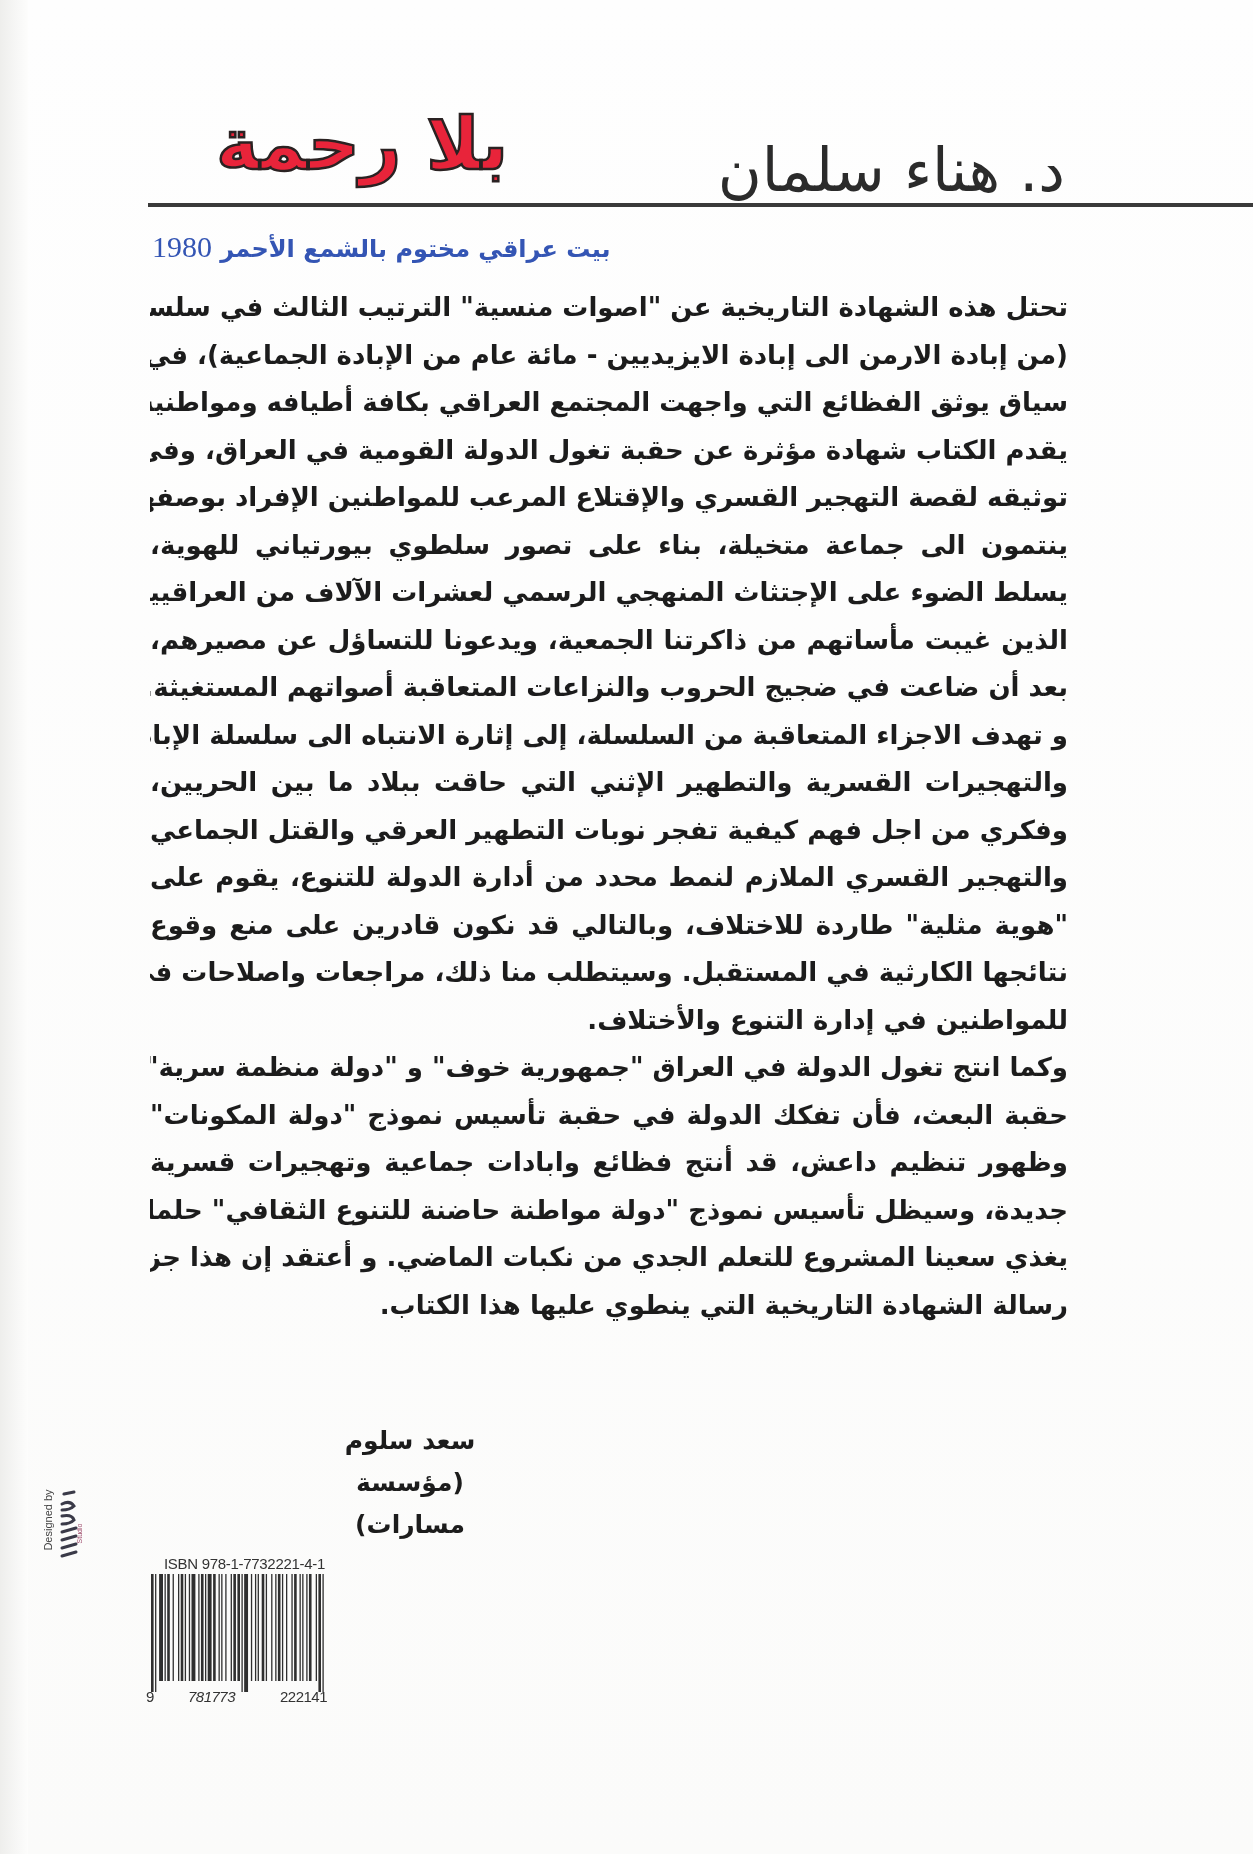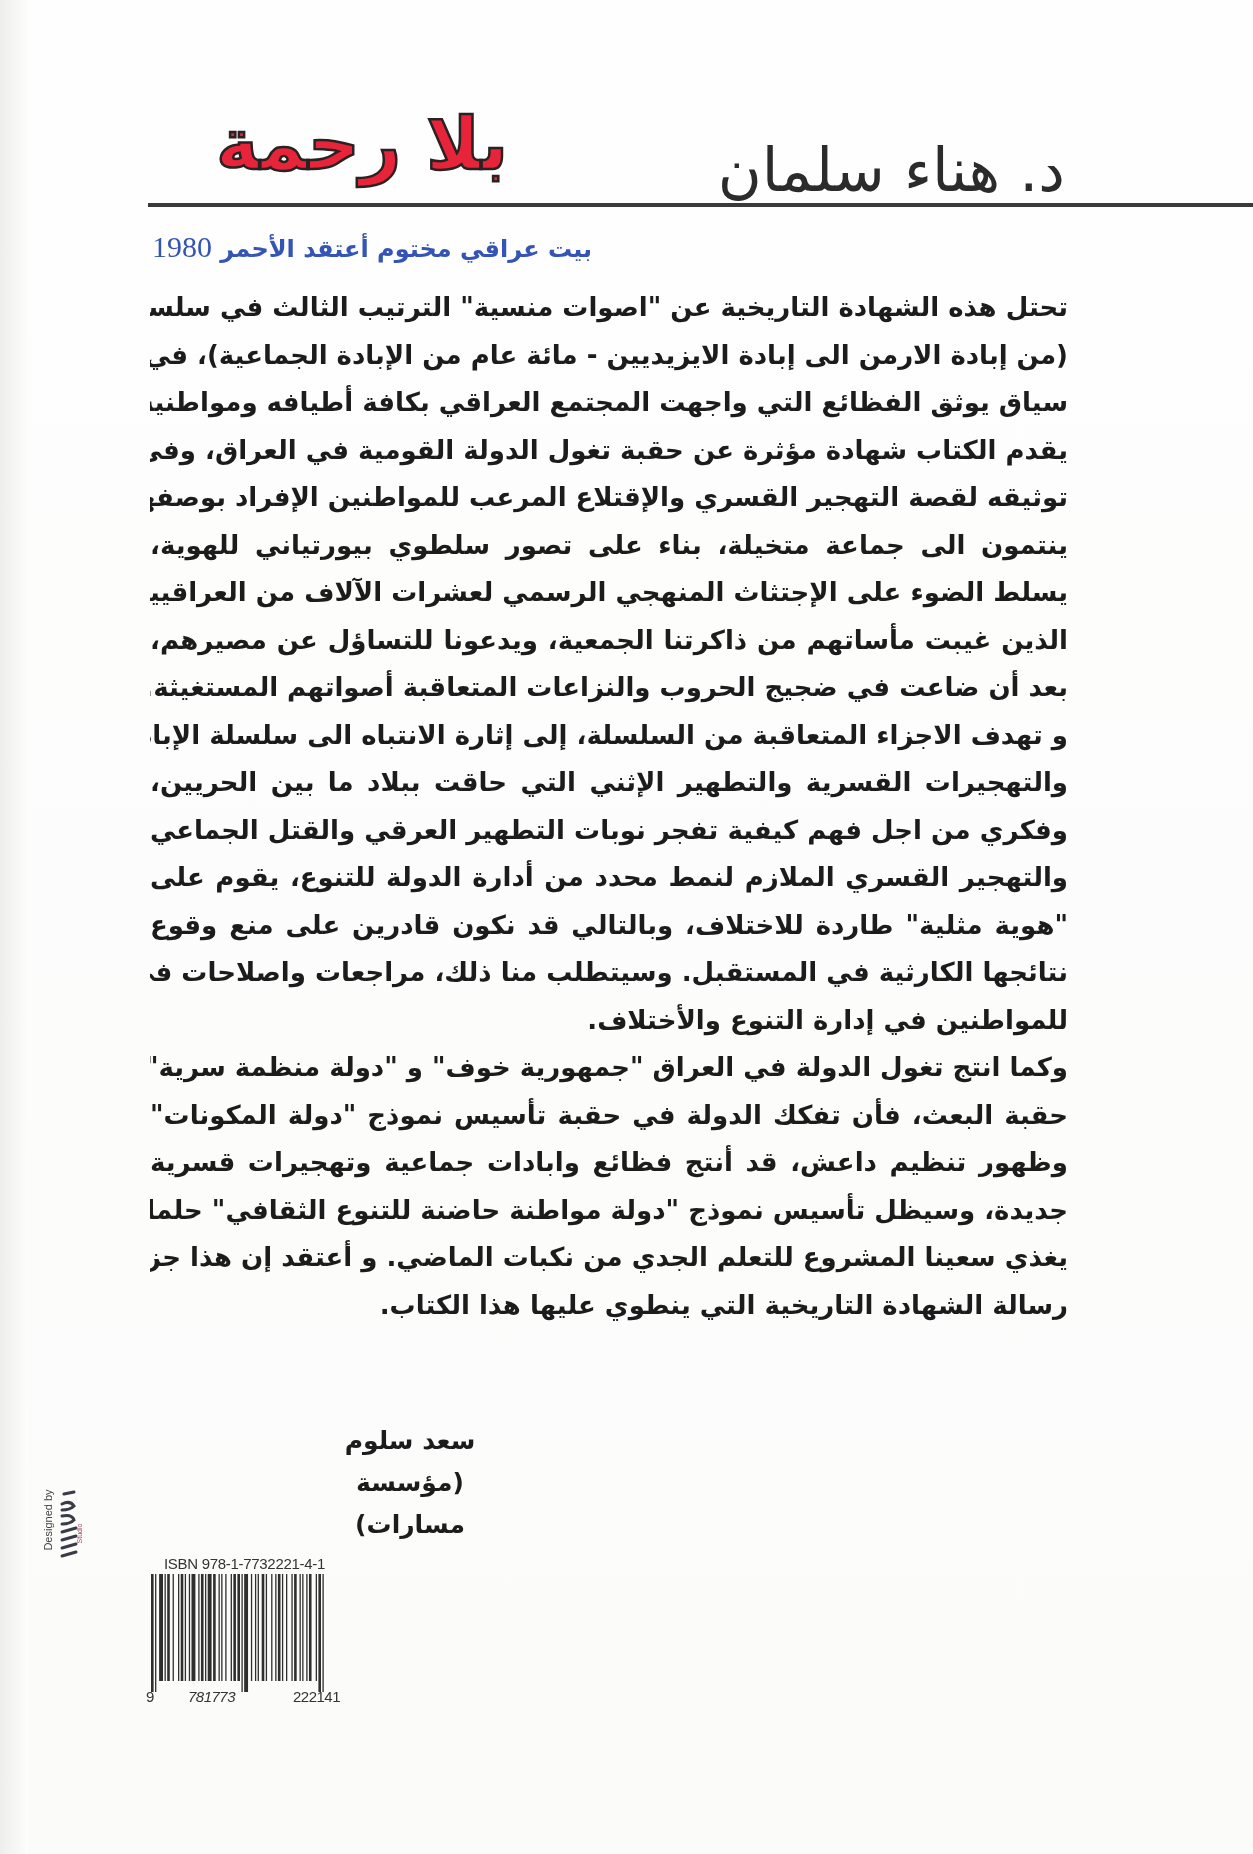--- a/index.html
+++ b/index.html
@@ -183,34 +183,34 @@
   .barcode-digits {
     position: absolute;
     top: 1688px;
     font-family: "Liberation Sans", sans-serif;
     font-size: 15px;
     color: #333;
     white-space: nowrap;
   }
   .bd-first { left: 146px; }
   .bd-left { left: 188px; letter-spacing: -0.5px; font-style: italic; }
-  .bd-right { left: 293px; letter-spacing: -0.5px; }
+  .bd-right { left: 280px; letter-spacing: -0.5px; }
 </style>
 </head>
 <body>
 
 <div class="cover">
   <div class="spine-edge"></div>
 
   <div class="author">د. هناء سلمان</div>
   <div class="title">بلا رحمة</div>
   <div class="rule"></div>
 
   <div class="subtitle">
-    <span>بيت عراقي مختوم أعتقد الأحمر</span>
+    <span>بيت عراقي مختوم بالشمع الأحمر</span>
     <span class="year">1980</span>
   </div>
 
   <div class="body-text" id="blurb">
       <span class="line">تحتل هذه الشهادة التاريخية عن "اصوات منسية" الترتيب الثالث في سلسلة</span>
       <span class="line">(من إبادة الارمن الى إبادة الايزيديين - مائة عام من الإبادة الجماعية)، في</span>
       <span class="line">سياق يوثق الفظائع التي واجهت المجتمع العراقي بكافة أطيافه ومواطنيه.</span>
       <span class="line">يقدم الكتاب شهادة مؤثرة عن حقبة تغول الدولة القومية في العراق، وفي</span>
       <span class="line">توثيقه لقصة التهجير القسري والإقتلاع المرعب للمواطنين الإفراد بوصفهم</span>
       <span class="line">ينتمون الى جماعة متخيلة، بناء على تصور سلطوي بيورتياني للهوية،</span>

